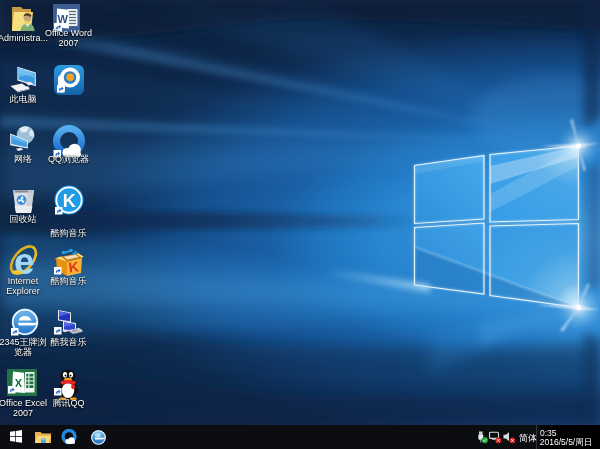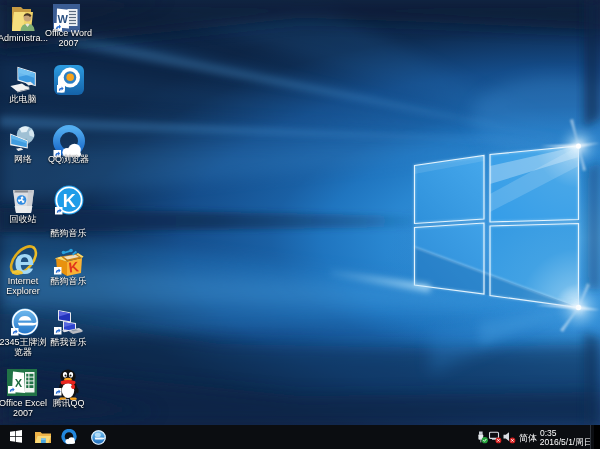--- a/index.html
+++ b/index.html
@@ -1,19 +1,19 @@
 <!DOCTYPE html>
 <html><head><meta charset="utf-8"><style>
 html,body{margin:0;padding:0;background:#000}
 #stage{position:relative;width:600px;height:449px;overflow:hidden;font-family:"Liberation Sans",sans-serif;-webkit-font-smoothing:antialiased}
 #stage *{-webkit-font-smoothing:antialiased}
 #wp{position:absolute;left:0;top:0}
 .lbl{position:absolute;width:64px;color:#fff;font-size:9px;line-height:9.5px;text-align:center;text-shadow:0 1px 2px rgba(0,0,0,.95),0 0 1px rgba(0,0,0,.8)}
 .ic{position:absolute}
-#tb{position:absolute;left:0;top:425px;width:594px;height:24px;background:#0b0d11}
+#tb{position:absolute;left:0;top:425px;width:540px;height:24px;background:#0b0d11}
 .tic{position:absolute}
 .trtxt{position:absolute;color:#fff;font-size:9px}
 </style></head>
 <body>
 <div id="stage">
 <svg id="wp" width="600" height="425" viewBox="0 0 600 425">
 <defs>
 <linearGradient id="sky" x1="0" y1="0" x2="0" y2="1">
 <stop offset="0" stop-color="#0a1d3a"></stop>
 <stop offset=".38" stop-color="#102f56"></stop>
@@ -419,15 +419,15 @@
 <circle cx="9.4" cy="9.4" r="2.9" fill="#d42222"></circle>
 <path d="M8.2,8.2 l2.4,2.4 M10.6,8.2 l-2.4,2.4" stroke="#fff" stroke-width="0.9"></path>
 </svg>
 <svg class="tic" style="left:503px;top:6px" width="13" height="13" viewBox="0 0 13 13">
 <path d="M0.5,3.8 L2.8,3.8 L6,1.2 L6,10 L2.8,7.4 L0.5,7.4 Z" fill="#d8dce2"></path>
 <circle cx="9.4" cy="9.4" r="2.9" fill="#d42222"></circle>
 <path d="M8.2,8.2 l2.4,2.4 M10.6,8.2 l-2.4,2.4" stroke="#fff" stroke-width="0.9"></path>
 </svg>
 <div class="trtxt" style="left:517px;top:7px;width:22px;text-align:center">简体</div>
 <div class="trtxt" style="left:540px;top:2.5px;width:54px;text-align:left;font-size:8.5px">0:35</div>
-<div class="trtxt" style="left:536px;top:12px;width:60px;text-align:center;font-size:8.5px">2016/5/1/周日</div>
+<div class="trtxt" style="left:536px;top:12px;width:60px;text-align:center;font-size:8.5px">2016/5/5/周日</div>
 <div style="position:absolute;right:3px;top:0;width:1px;height:24px;background:#30353d"></div>
 </div>
 </div>
 </body></html>

